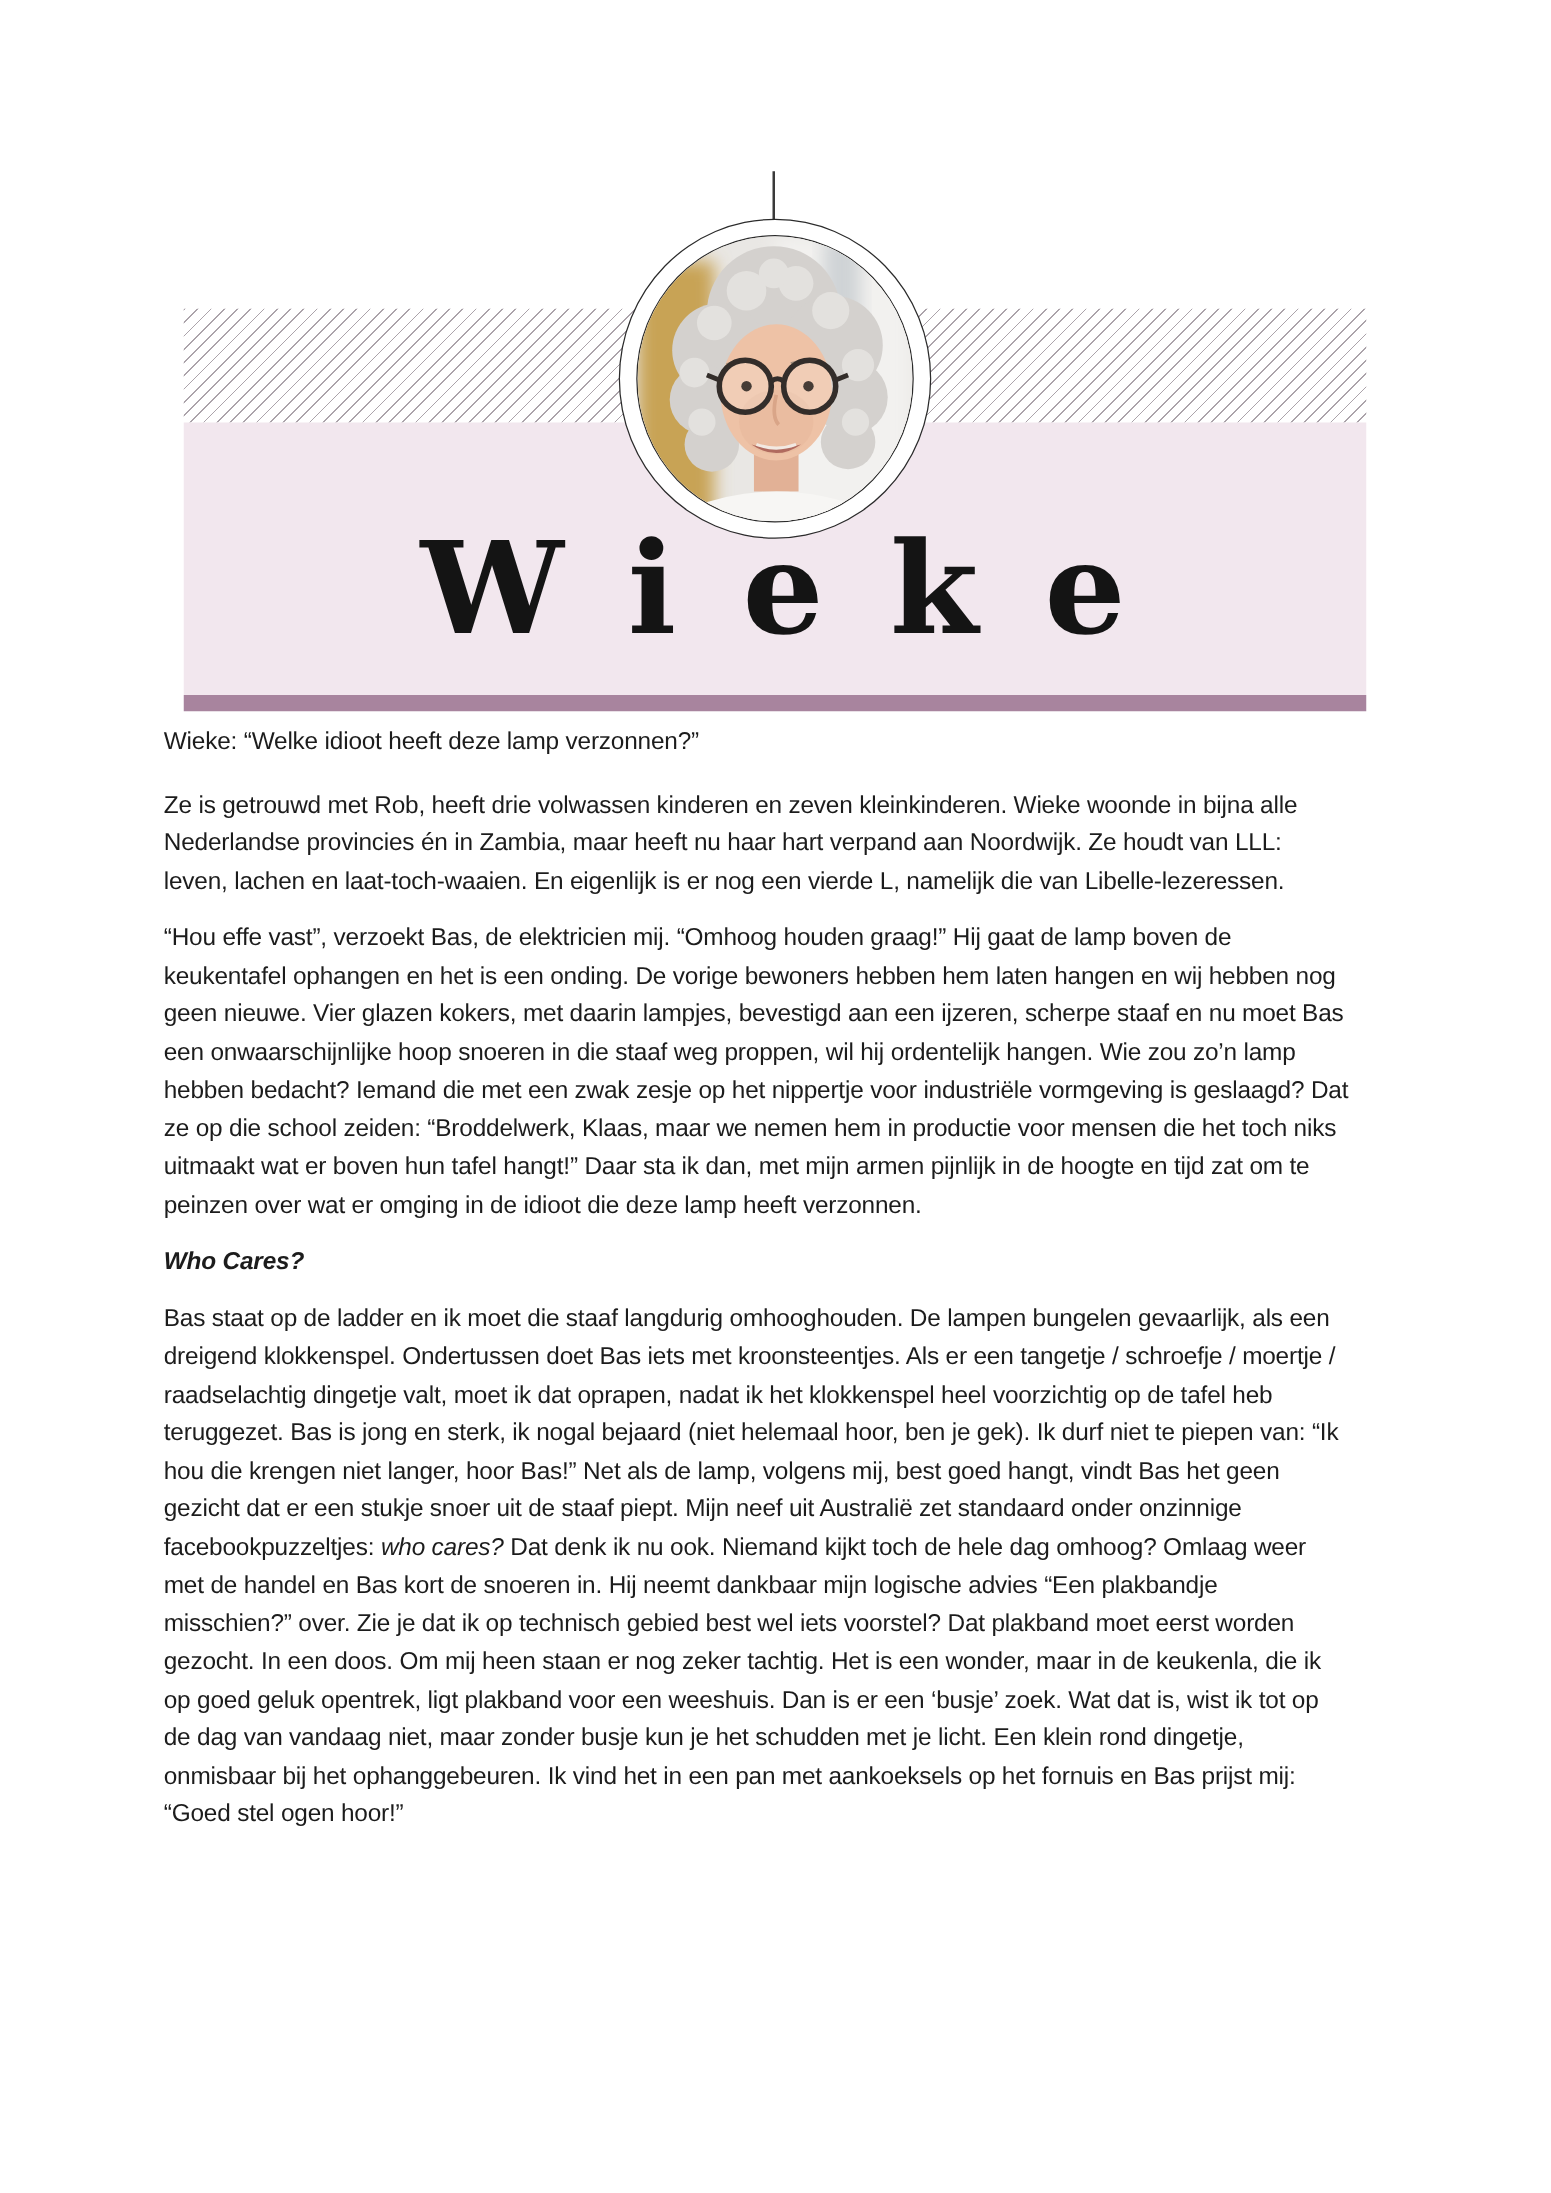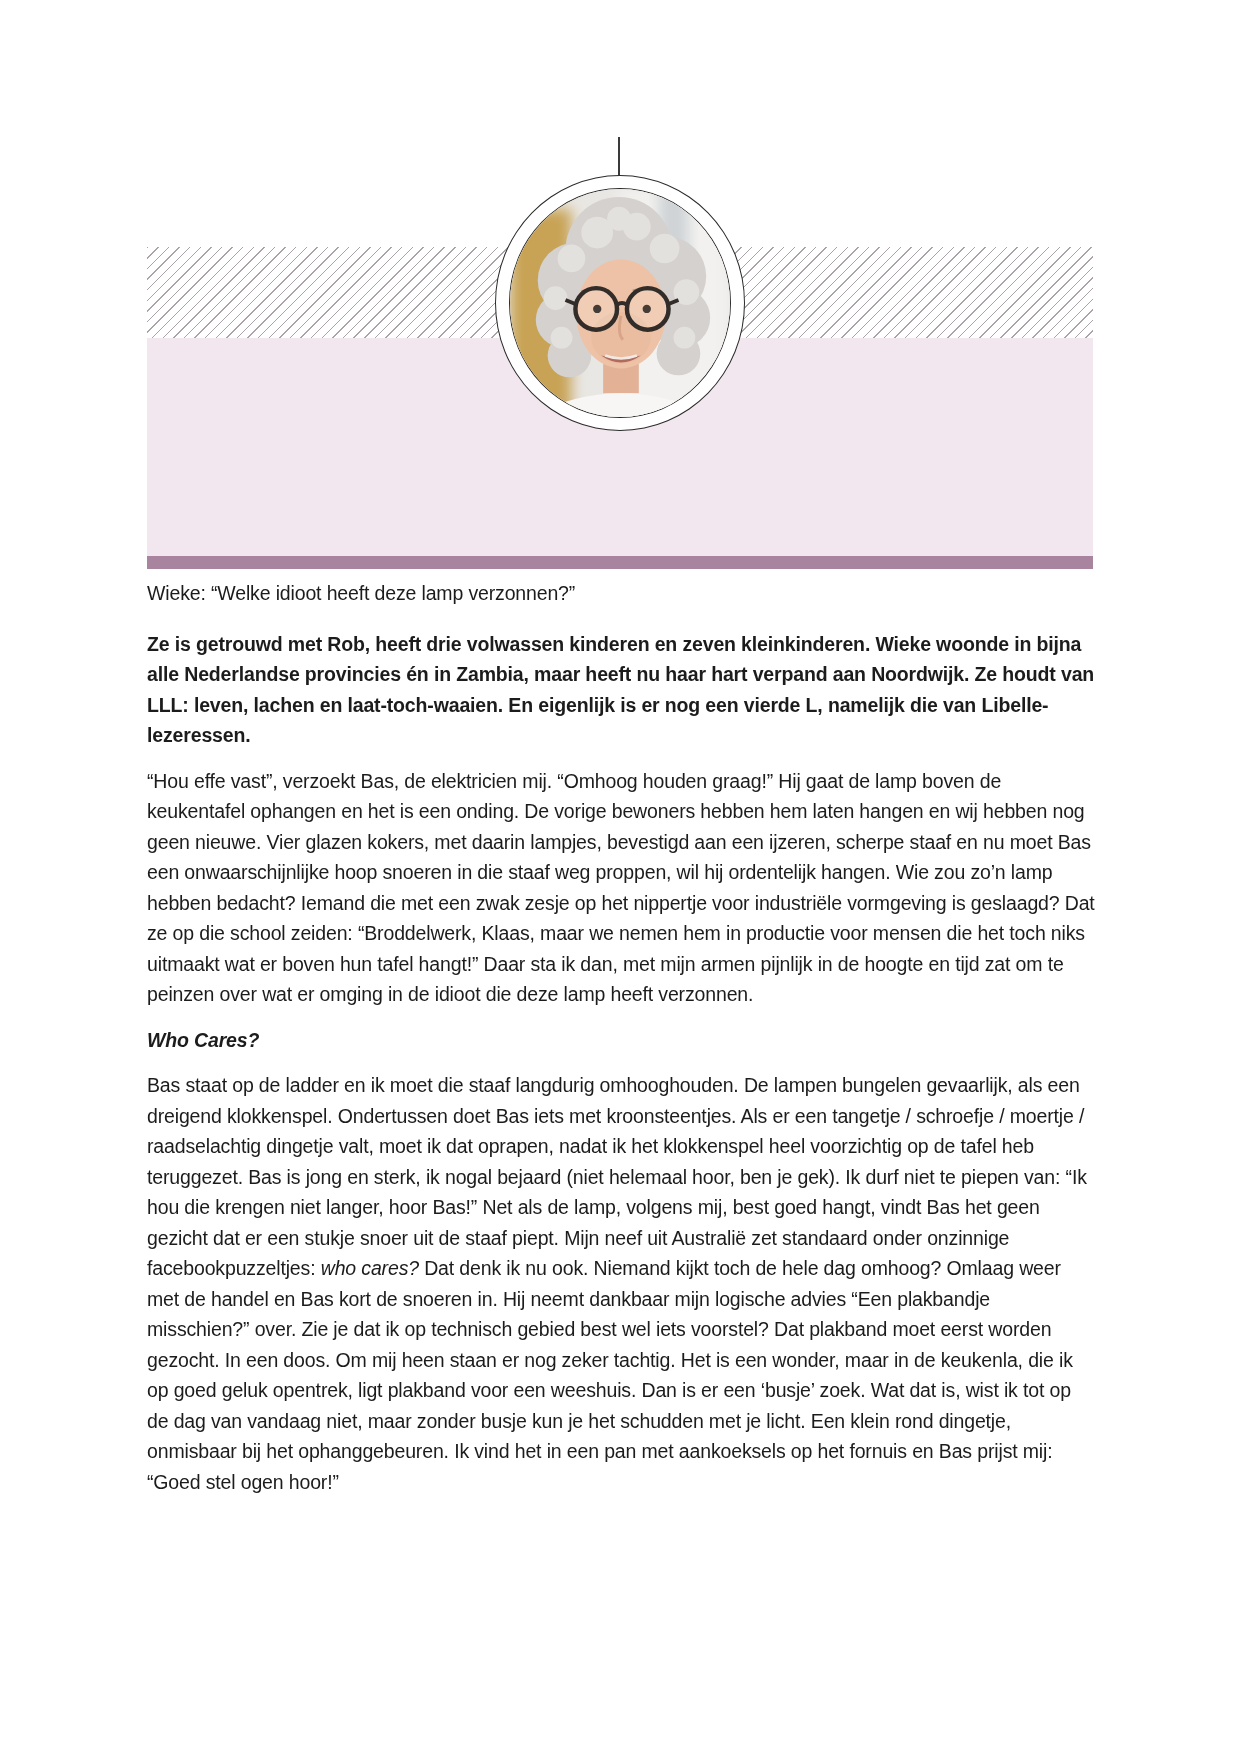--- a/index.html
+++ b/index.html
@@ -45,37 +45,38 @@
     box-sizing:border-box;
     display:flex;align-items:center;justify-content:center;
   }
   .portrait-inner{
     width:222px;height:230px;border:1.5px solid #2b2b2b;border-radius:50%;
     overflow:hidden;box-sizing:border-box;background:#e6e4e1;
   }
   .portrait-inner svg{display:block;width:100%;height:100%;}
   
   .content{
-    position:absolute;left:147px;top:578px;width:950px;
+    position:absolute;left:131px;top:578px;width:950px;
     font-size:19.5px;line-height:30.5px;letter-spacing:-0.15px;
   }
   .content p,.content h2{margin:0 0 15px 0;font-size:19.5px;}
   .kicker{margin-bottom:20px !important;}
   .date-line{margin-bottom:15px !important;}
-  .intro{font-weight:700;}
+  .intro{font-weight:400;}
   .subhead{font-weight:700;font-style:italic;line-height:30.5px;}
   .seg-italic{font-style:italic;}
 </style>
 </head>
 <body>
 
 <div class="page">
 
   <div class="hatch-band"></div>
   <div class="pink-band"></div>
+  <div class="big-title">Wieke</div>
   <div class="mauve-rule"></div>
   <div class="pendant-line"></div>
 
   <div class="portrait-frame">
     <div class="portrait-inner">
       <svg viewBox="0 0 222 230" xmlns="http://www.w3.org/2000/svg">
         <defs>
           <filter id="soft" x="-30%" y="-30%" width="160%" height="160%">
             <feGaussianBlur stdDeviation="7"></feGaussianBlur>
           </filter>

